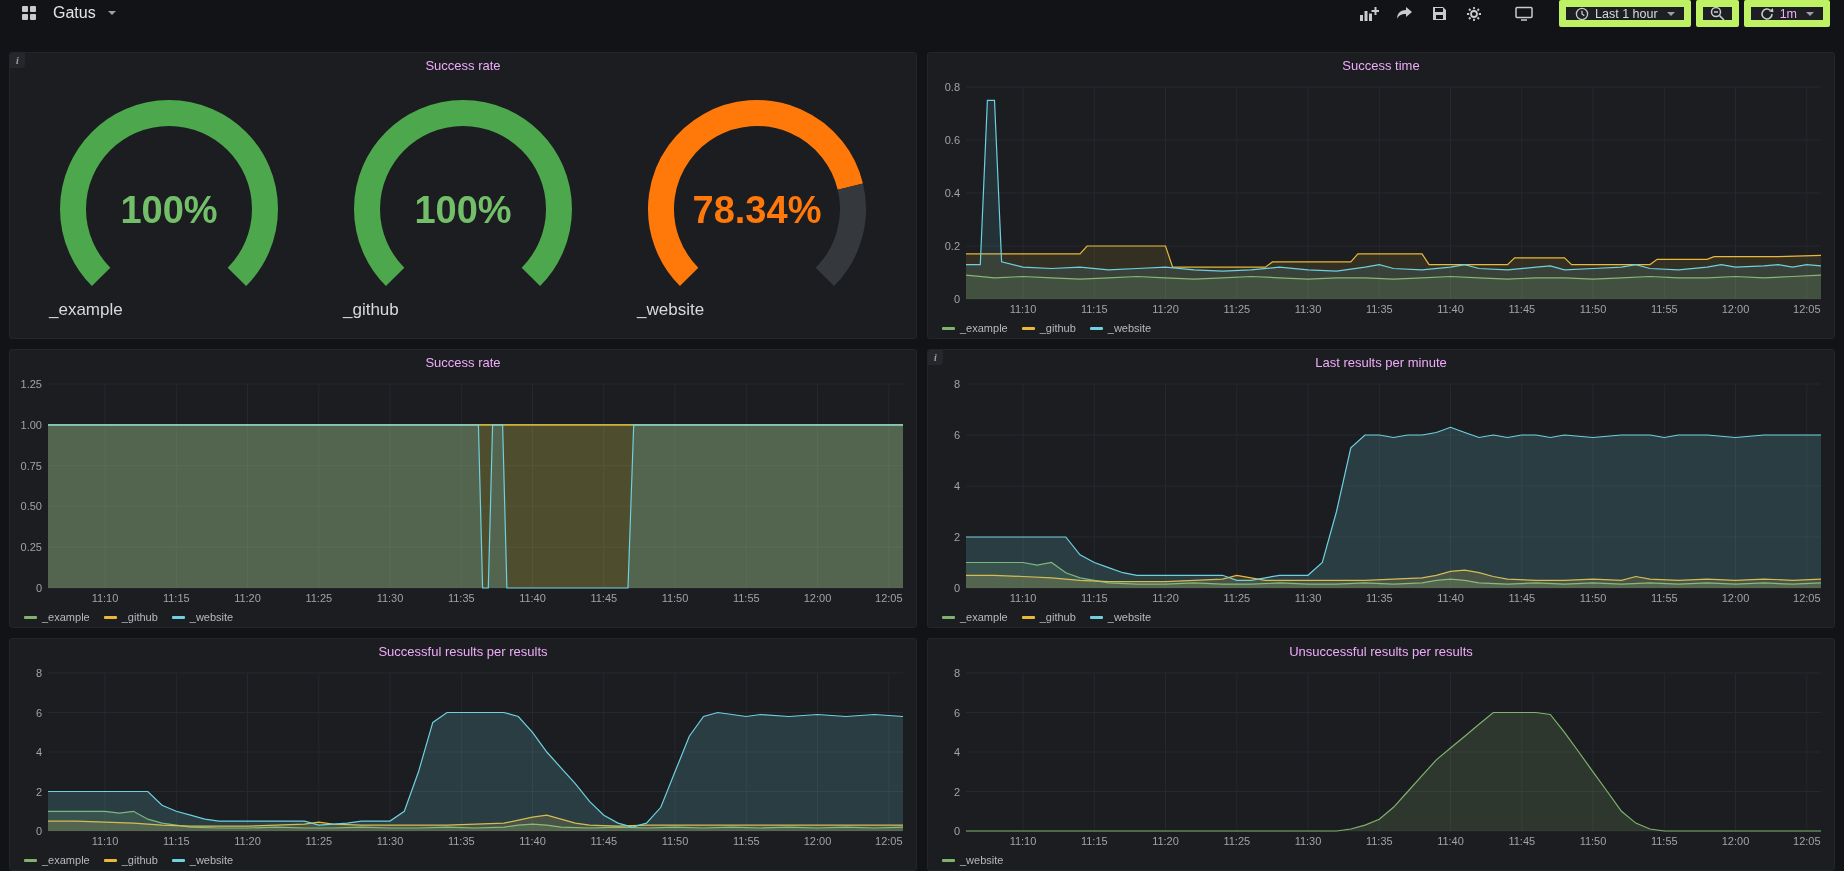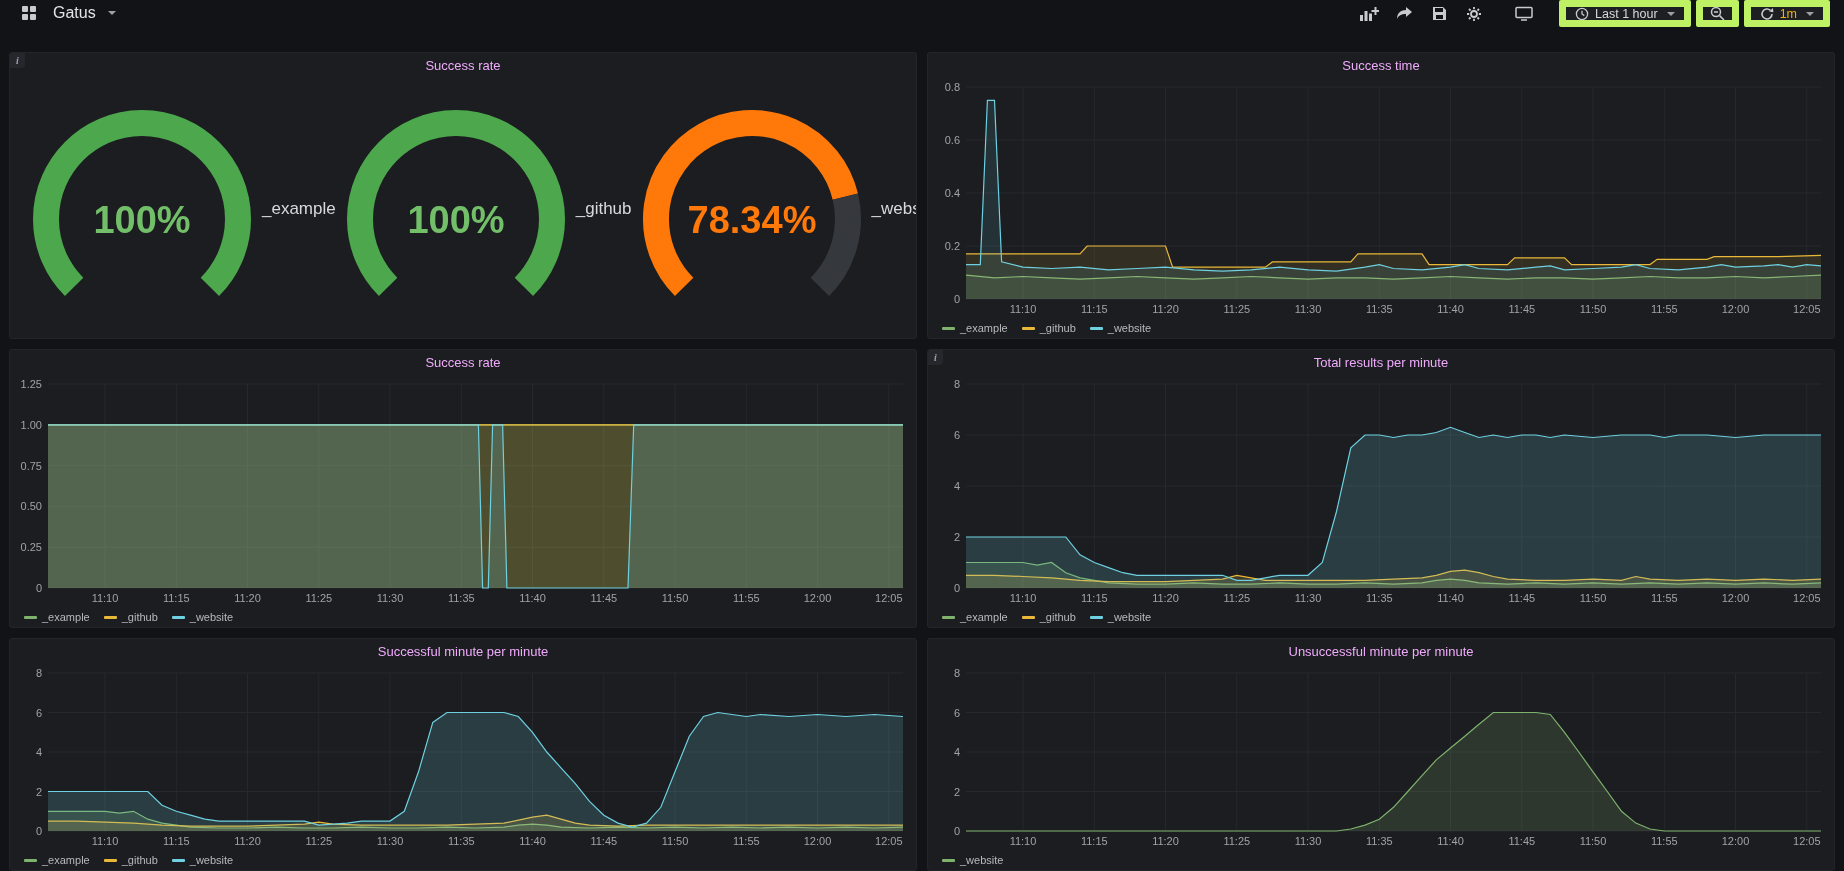--- a/index.html
+++ b/index.html
@@ -17,21 +17,21 @@
   .dashboard{display:grid;grid-template-columns:1fr 1fr;grid-template-rows:287px 279px 233px;gap:10px;padding:10px 9px 0 9px}
   .panel{background:#1b1d20;border:1px solid #232529;border-radius:3px;position:relative;display:flex;flex-direction:column;overflow:hidden}
   .panel-title{height:25px;line-height:25px;text-align:center;font-size:13px;font-weight:500;color:#f0abfc;flex:none;cursor:pointer}
   .chart{flex:1;min-height:0;cursor:crosshair}
   .legend{flex:none;height:20px;display:flex;align-items:center;gap:14px;padding:0 14px;font-size:11px;color:#b6b9be}
   .legend-item{display:flex;align-items:center;gap:5px;cursor:pointer}
   .swatch{width:13px;height:3px;border-radius:1px;display:inline-block}
   .info-corner{position:absolute;top:0;left:0;width:15px;height:15px;background:#25272c;color:#9da0a5;font:italic bold 10px "Liberation Serif",serif;display:flex;align-items:center;justify-content:center;border-radius:2px 0 4px 0;z-index:2;cursor:pointer}
   
   .gauges{flex:1;display:flex;align-items:center;justify-content:space-around;padding:0 12px}
-  .gauge-cell{display:flex;flex-direction:row;align-items:center}
+  .gauge-cell{display:flex;flex-direction:column;}
   .gauge-label{font-size:17px;color:#d8d9da;margin-top:1px}
   
   text.tick{fill:#9fa3a8;font-size:11px;font-family:"Liberation Sans",sans-serif}
   line.grid{stroke:#26282e;stroke-width:1}
 </style>
 </head>
 <body>
 
 <nav class="navbar">
   <div class="nav-left">
@@ -106,21 +106,21 @@
           </g>
         </svg>
     </span>
     <span class="nav-group">
       <svg width="14" height="14" viewBox="0 0 14 14">
           <g fill="none" stroke="#c9cacc" stroke-width="1.6">
             <path d="M12 7a5 5 0 1 1-1.6-3.7"></path>
           </g>
           <path fill="#c9cacc" d="M12.9 1l.5 4.2-4.2-.7z"></path>
         </svg>
-      <span id="refresh-interval" style="color: #eab308;">1m</span>
+      <span id="refresh-interval" style="color: #f0abfc;">1m</span>
       <span class="caret"></span>
     </span>
   </div>
 </nav>
 
 <main class="dashboard">
 
   <section class="panel">
     <span class="info-corner">i</span>
     <div class="panel-title">Success rate</div>
@@ -267,21 +267,21 @@
         </span>
         <span class="legend-item">
           <span class="swatch" style="background:#6ED0E0"></span>
           <span>_website</span>
         </span>
       </div>
   </section>
 
   <section class="panel">
     <span class="info-corner">i</span>
-    <div class="panel-title">Total results per minute</div>
+    <div class="panel-title">Last results per minute</div>
     <div class="chart"><svg width="906" height="232">
           <line class="grid" x1="38" x2="893" y1="213.0" y2="213.0"></line>
           <text class="tick" x="32" y="217" text-anchor="end">0</text>
           <line class="grid" x1="38" x2="893" y1="162.0" y2="162.0"></line>
           <text class="tick" x="32" y="166" text-anchor="end">2</text>
           <line class="grid" x1="38" x2="893" y1="111.0" y2="111.0"></line>
           <text class="tick" x="32" y="115" text-anchor="end">4</text>
           <line class="grid" x1="38" x2="893" y1="60.0" y2="60.0"></line>
           <text class="tick" x="32" y="64" text-anchor="end">6</text>
           <line class="grid" x1="38" x2="893" y1="9.0" y2="9.0"></line>
@@ -327,21 +327,21 @@
           <span>_github</span>
         </span>
         <span class="legend-item">
           <span class="swatch" style="background:#6ED0E0"></span>
           <span>_website</span>
         </span>
       </div>
   </section>
 
   <section class="panel">
-    <div class="panel-title">Successful minute per minute</div>
+    <div class="panel-title">Successful results per results</div>
     <div class="chart"><svg width="906" height="186">
           <line class="grid" x1="38" x2="893" y1="167.0" y2="167.0"></line>
           <text class="tick" x="32" y="171" text-anchor="end">0</text>
           <line class="grid" x1="38" x2="893" y1="127.5" y2="127.5"></line>
           <text class="tick" x="32" y="131.5" text-anchor="end">2</text>
           <line class="grid" x1="38" x2="893" y1="88.0" y2="88.0"></line>
           <text class="tick" x="32" y="92" text-anchor="end">4</text>
           <line class="grid" x1="38" x2="893" y1="48.5" y2="48.5"></line>
           <text class="tick" x="32" y="52.5" text-anchor="end">6</text>
           <line class="grid" x1="38" x2="893" y1="9.0" y2="9.0"></line>
@@ -387,21 +387,21 @@
           <span>_github</span>
         </span>
         <span class="legend-item">
           <span class="swatch" style="background:#6ED0E0"></span>
           <span>_website</span>
         </span>
       </div>
   </section>
 
   <section class="panel">
-    <div class="panel-title">Unsuccessful minute per minute</div>
+    <div class="panel-title">Unsuccessful results per results</div>
     <div class="chart"><svg width="906" height="186">
           <line class="grid" x1="38" x2="893" y1="167.0" y2="167.0"></line>
           <text class="tick" x="32" y="171" text-anchor="end">0</text>
           <line class="grid" x1="38" x2="893" y1="127.5" y2="127.5"></line>
           <text class="tick" x="32" y="131.5" text-anchor="end">2</text>
           <line class="grid" x1="38" x2="893" y1="88.0" y2="88.0"></line>
           <text class="tick" x="32" y="92" text-anchor="end">4</text>
           <line class="grid" x1="38" x2="893" y1="48.5" y2="48.5"></line>
           <text class="tick" x="32" y="52.5" text-anchor="end">6</text>
           <line class="grid" x1="38" x2="893" y1="9.0" y2="9.0"></line>

